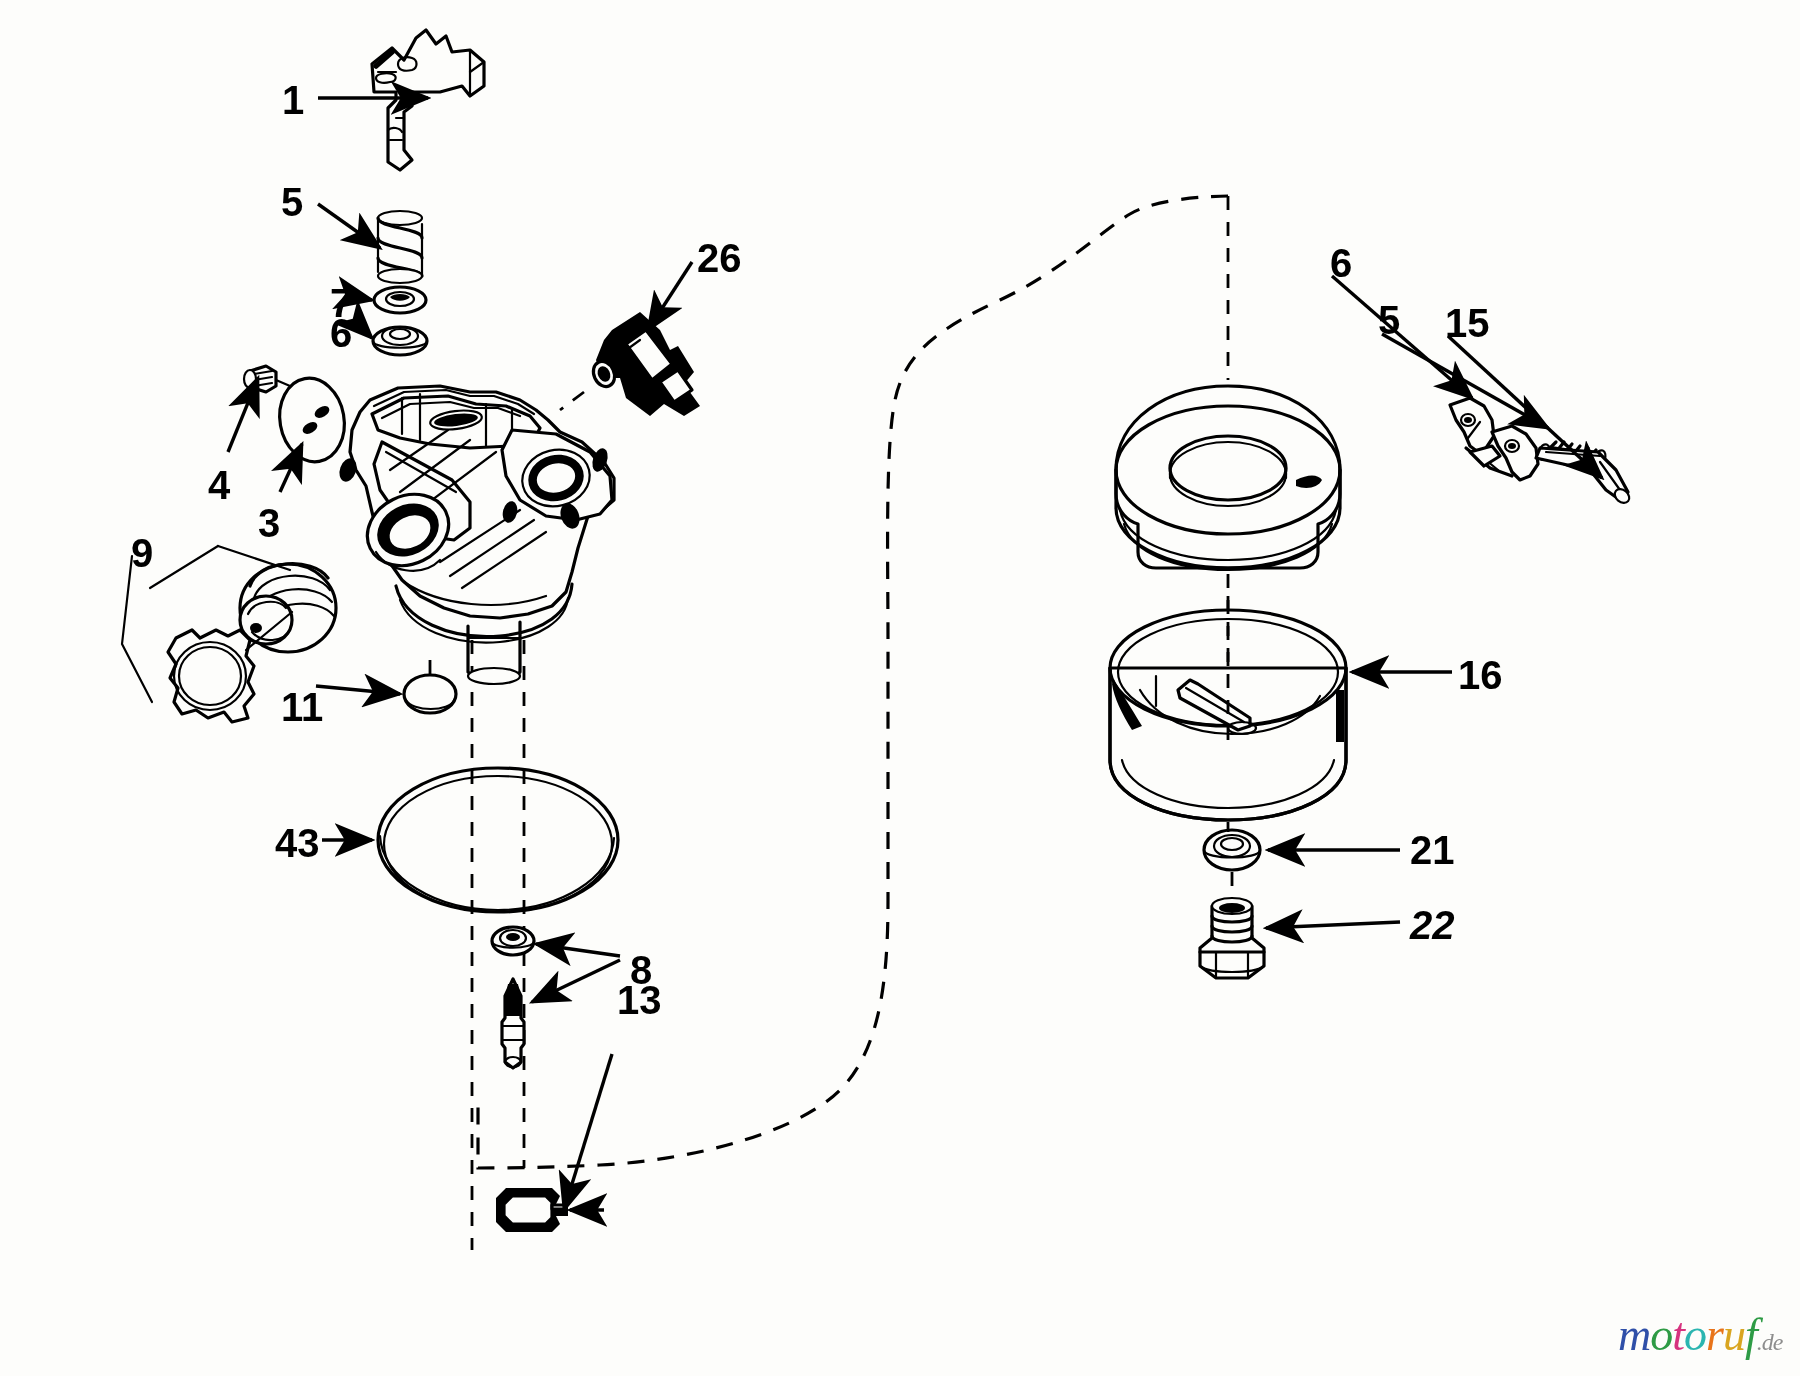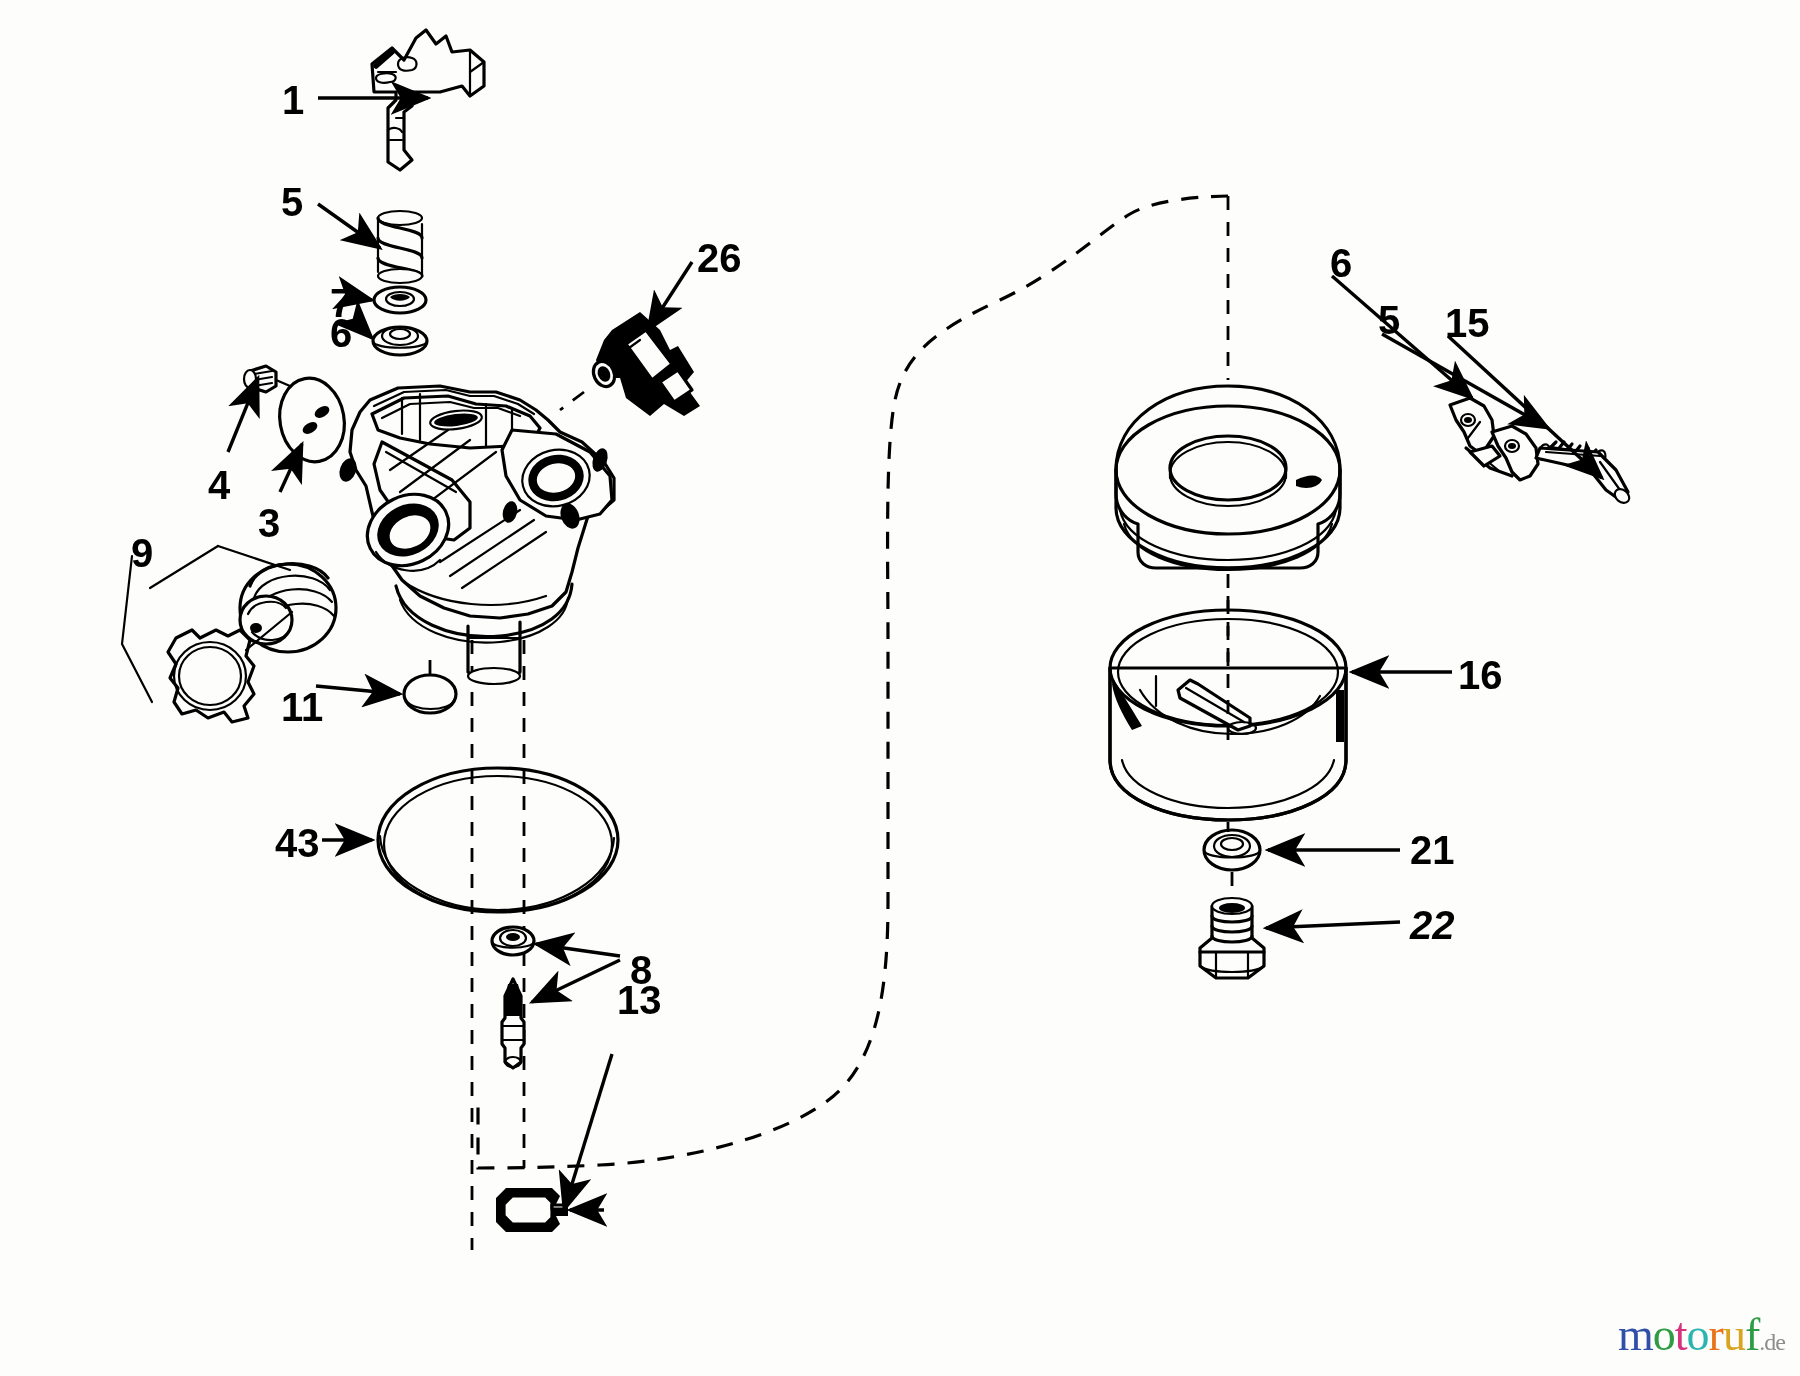--- a/index.html
+++ b/index.html
@@ -2,21 +2,21 @@
 <html><head>
 <meta charset="utf-8">
 <style>
   html,body{margin:0;padding:0;background:#fdfdfb;}
   body{font-family:"Liberation Sans",sans-serif;}
   #sheet{position:relative;width:1800px;height:1376px;background:#fdfdfb;overflow:hidden;}
   #sheet svg{position:absolute;left:0;top:0;}
   .callout{position:absolute;font-family:"Liberation Sans",sans-serif;font-weight:bold;
            font-size:40px;color:#000;line-height:1;white-space:nowrap;}
   #watermark{position:absolute;font-family:"Liberation Serif",serif;font-size:46px;
-             line-height:1;white-space:nowrap;letter-spacing:-1px;}
+             line-height:1;white-space:nowrap;letter-spacing:-1px;font-style:italic;}
   #watermark .sfx{font-size:24px;color:#8d8d8d;}
 </style>
 </head>
 <body>
 
 <div id="sheet">
 
   <svg width="1800" height="1376" viewBox="0 0 1800 1376">
     <defs>
       <style>

